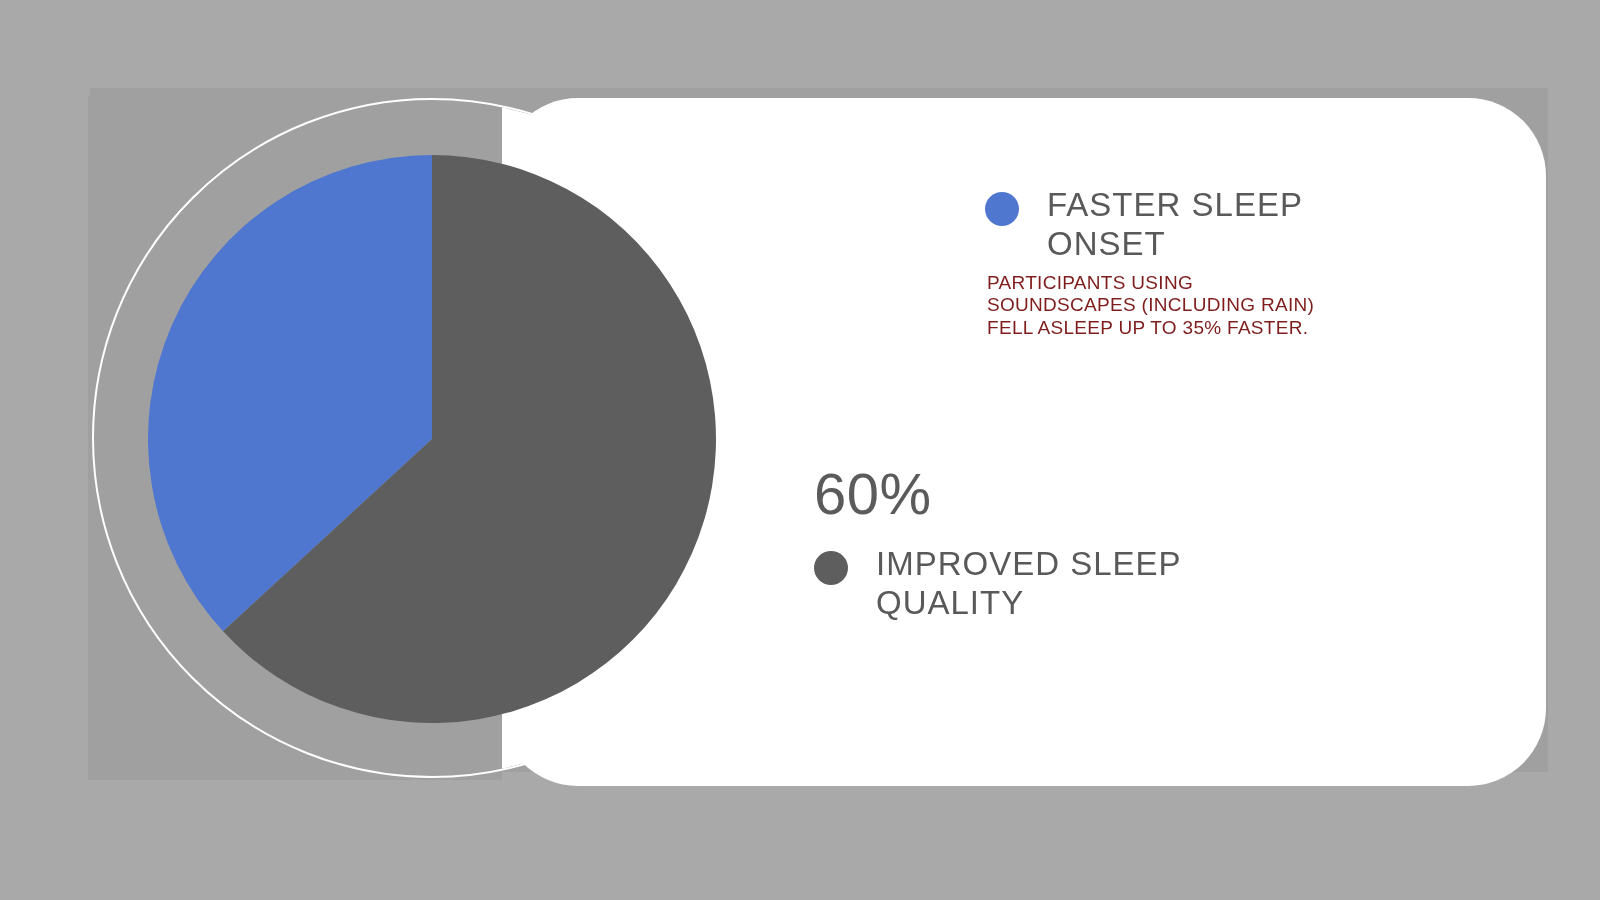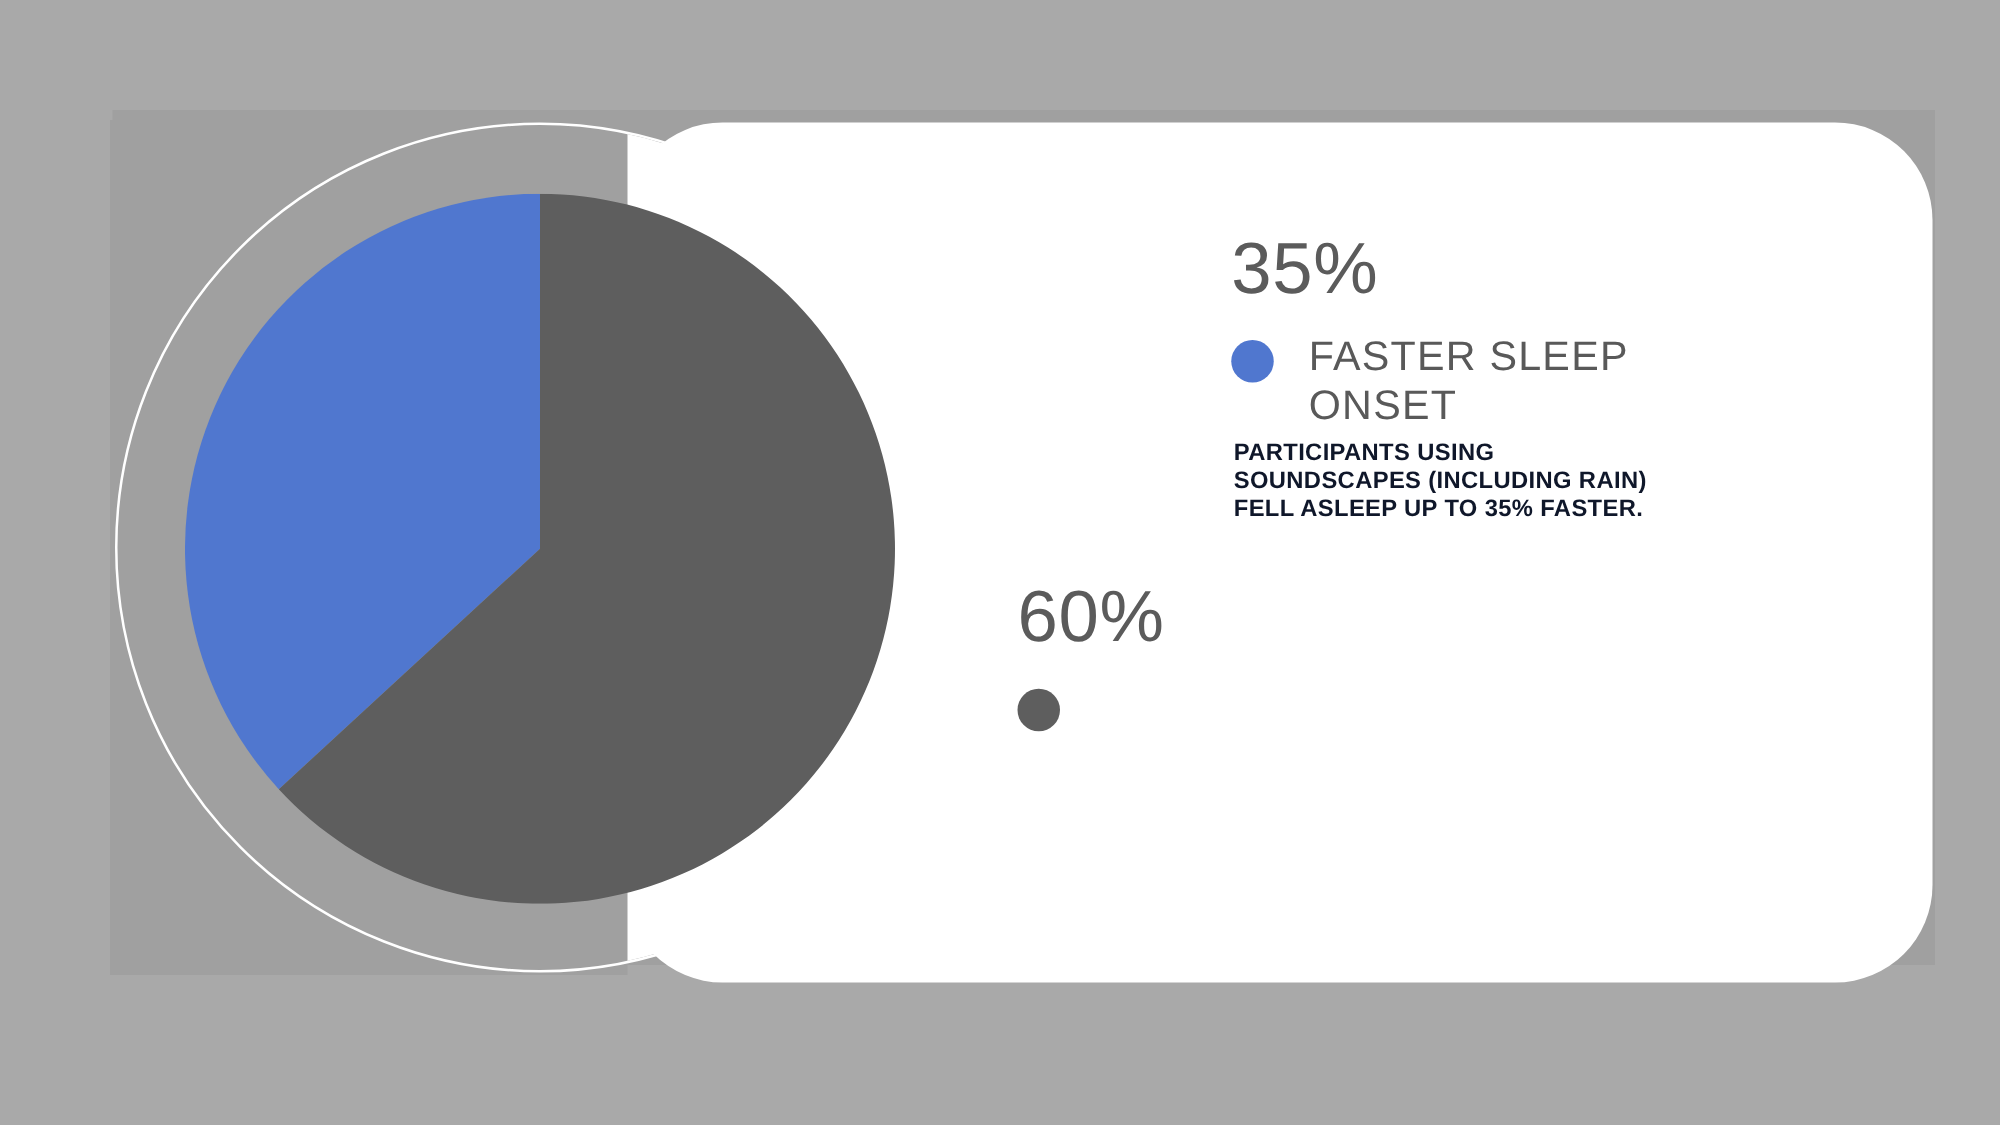--- a/index.html
+++ b/index.html
@@ -127,22 +127,22 @@
     font-weight: 400;
     max-width: 300px;
   }
   .stat-block.two .stat-title { max-width: 320px; }
 
   .stat-desc {
     margin-top: 8px;
     font-size: 19px;
     line-height: 1.18;
     letter-spacing: 0.3px;
-    color: #0f172a;
-    font-weight: 700;
+    color: #7f1d1d;
+    font-weight: 400;
     white-space: pre-line;
   }
   .stat-block.one .stat-desc { margin-left: 2px; }
   .stat-block.two .stat-desc { margin-left: 2px; }
 </style>
 </head>
 <body>
 
 <div id="stage">
 
@@ -158,30 +158,30 @@
   <div class="pie-wrap">
     <svg width="568" height="568" viewBox="0 0 568 568" aria-hidden="true">
       <g>
           <path d="M 284 284 L 284.00 0.00 A 284 284 0 0 0 75.05 476.35 Z" fill="#5077cf"></path>
           <path d="M 284 284 L 75.05 476.35 A 284 284 0 1 0 284.00 0.00 Z" fill="#5e5e5e"></path>
         </g>
     </svg>
   </div>
 
   <div class="stat-block one">
-    <div class="stat-value">35%</div>
     <div class="stat-head-row">
       <span class="stat-dot blue"></span>
       <span class="stat-title">FASTER SLEEP ONSET</span>
     </div>
     <div class="stat-desc">PARTICIPANTS USING
 SOUNDSCAPES (INCLUDING RAIN)
 FELL ASLEEP UP TO 35% FASTER.</div>
   </div>
 
   <div class="stat-block two">
     <div class="stat-value">60%</div>
     <div class="stat-head-row">
       <span class="stat-dot gray"></span>
+      <span class="stat-title">IMPROVED SLEEP QUALITY</span>
     </div>
   </div>
 
 </div>
 
 </body></html>

